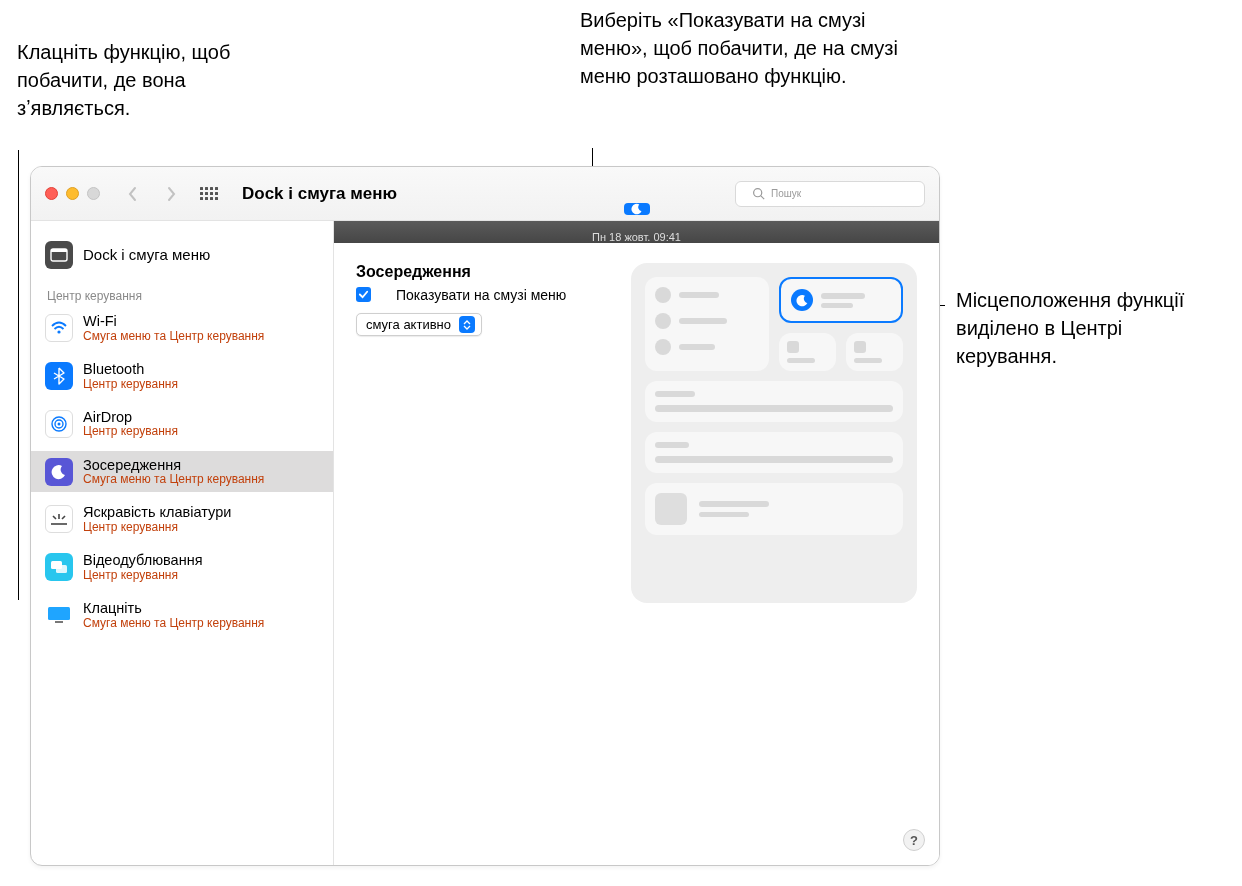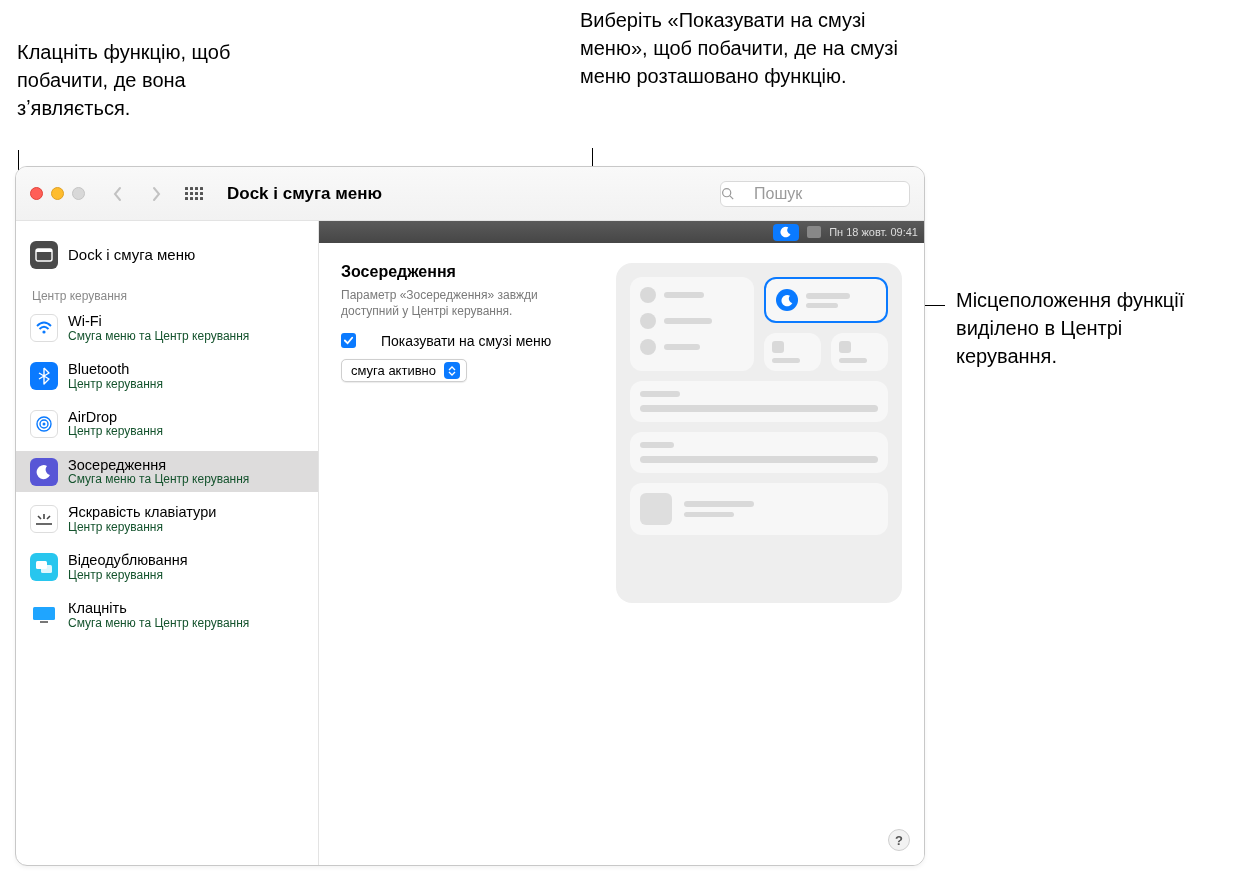--- a/index.html
+++ b/index.html
@@ -21,21 +21,21 @@
   color: #000;
 }
 .callout-line {
   position: absolute;
   background: #000;
 }
 
 
 .window {
   position: absolute;
-  left: 15px;
+  left: 30px;
   top: 166px;
   width: 910px;
   height: 700px;
   border: 1px solid #c8c8c8;
   border-radius: 12px;
   background: #fff;
   overflow: hidden;
   box-shadow: 0 2px 4px rgba(0,0,0,.05);
 }
 
@@ -53,58 +53,58 @@
 .dot { width:13px; height:13px; border-radius:50%; }
 .dot.red{background:#ff5f57;border:.5px solid #e24238;}
 .dot.yellow{background:#febc2e;border:.5px solid #dfa023;}
 .dot.grey{background:#d8d8d8;border:.5px solid #c4c4c4;}
 .tbtn { width:30px; height:24px; display:flex; align-items:center; justify-content:center; color:#555;}
 .tbtn.disabled{color:#c2c2c2;}
 .grid-icon{display:grid;grid-template-columns:repeat(4,3px);grid-template-rows:repeat(3,3px);gap:2px;}
 .grid-icon span{background:#555;border-radius:.5px;}
 .title {font-size:17px; font-weight:600; margin-left:10px;}
 .search {
-  margin-left:auto; display:flex; align-items:center; gap:20px;
+  margin-left:auto; display:flex; align-items:center; gap:6px;
   border:1px solid #d9d9d9; background:#fff; height:26px;
-  border-radius:6px; padding:0 0; width:190px; color:#9a9a9a;
-  font-size:16px;
+  border-radius:6px; padding:0 16px; width:190px; color:#9a9a9a;
+  font-size:10px;
 }
 .search svg{width:13px;height:13px;}
 
 
 .body { display:flex; height:calc(100% - 54px); }
 
 
 .sidebar { width:302px; padding:14px 0 0 0; overflow:hidden;}
 .side-item { display:flex; align-items:center; gap:10px; padding:6px 14px; cursor:default;}
 .side-item.selected{background:#dddcdc;}
 .side-icon{width:28px;height:28px;border-radius:6px;display:flex;align-items:center;justify-content:center;flex-shrink:0;}
 .side-text .t{font-size:14.5px;line-height:1.15;}
-.side-text .s{font-size:12px;color:#14532d;line-height:1.1;}
+.side-text .s{font-size:12px;color:#c2410c;line-height:1.1;}
 .side-header{font-size:12px;color:#8a8a8a;padding:14px 16px 4px;font-weight:500;}
 .top-item .side-icon{background:#4a4a4a;border-radius:6px;}
 .top-item .t{font-size:15px;font-weight:400;}
 .side-sp{height:6px;}
 
 
 .ic-wifi{background:#fff;border:1px solid #ddd;}
 .ic-bt{background:#0a7aff;}
 .ic-airdrop{background:#fff;border:1px solid #ddd;}
 .ic-focus{background:#5856d6;}
 .ic-kbr{background:#fff;border:1px solid #ddd;}
 .ic-mirror{background:#28c6ee;}
 .ic-display{background:transparent;}
 .ic-sound{background:transparent;}
 
 
 .main { flex:1; display:flex; flex-direction:column; border-left:1px solid #e3e3e3; background:#fff;}
 .preview-bar{
   height:22px; background:linear-gradient(#5a5a5a,#464646);
   display:flex; align-items:center; justify-content:flex-end;
-  gap:8px; padding:0 6px; font-size:11px; color:#ddd;
+  gap:8px; padding:0 6px; font-size:11px; color:#ddd;flex-direction:column;
 }
 .preview-bar .focus-chip{
   background:#0a7aff; width:26px; height:17px; border-radius:4px;
   display:flex;align-items:center;justify-content:center;
 }
 .preview-bar .sep{width:14px;height:12px;background:#888;border-radius:2px;}
 .main-inner{padding:20px 22px; display:flex; gap:20px;}
 .settings-col{flex:0 0 255px;}
 .settings-col h2{font-size:16px;font-weight:700;margin-bottom:6px;}
 .settings-col .desc{font-size:12px;color:#7a7a7a;line-height:1.35;margin-bottom:14px;}
@@ -321,21 +321,20 @@
               <path d="M11 2 A7 7 0 1 0 14 11 A5.5 5.5 0 0 1 11 2 Z" fill="#fff"></path>
             </svg>
         </div>
         <div class="sep"></div>
         <span>Пн 18 жовт.  09:41</span>
       </div>
 
       <div class="main-inner">
         <div class="settings-col">
           <h2>Зосередження</h2>
-          <div class="desc">Параметр «Зосередження» завжди доступний у Центрі керування.</div>
           <div class="chk-row">
             <div class="chk">
               <svg width="11" height="11" viewBox="0 0 12 12">
                   <path d="M2 6 L5 9 L10 3" stroke="#fff" stroke-width="2" fill="none" stroke-linecap="round"></path>
                 </svg>
             </div>
             <span>Показувати на смузі меню</span>
           </div>
           <div class="sel">
             <span>смуга активно</span>

